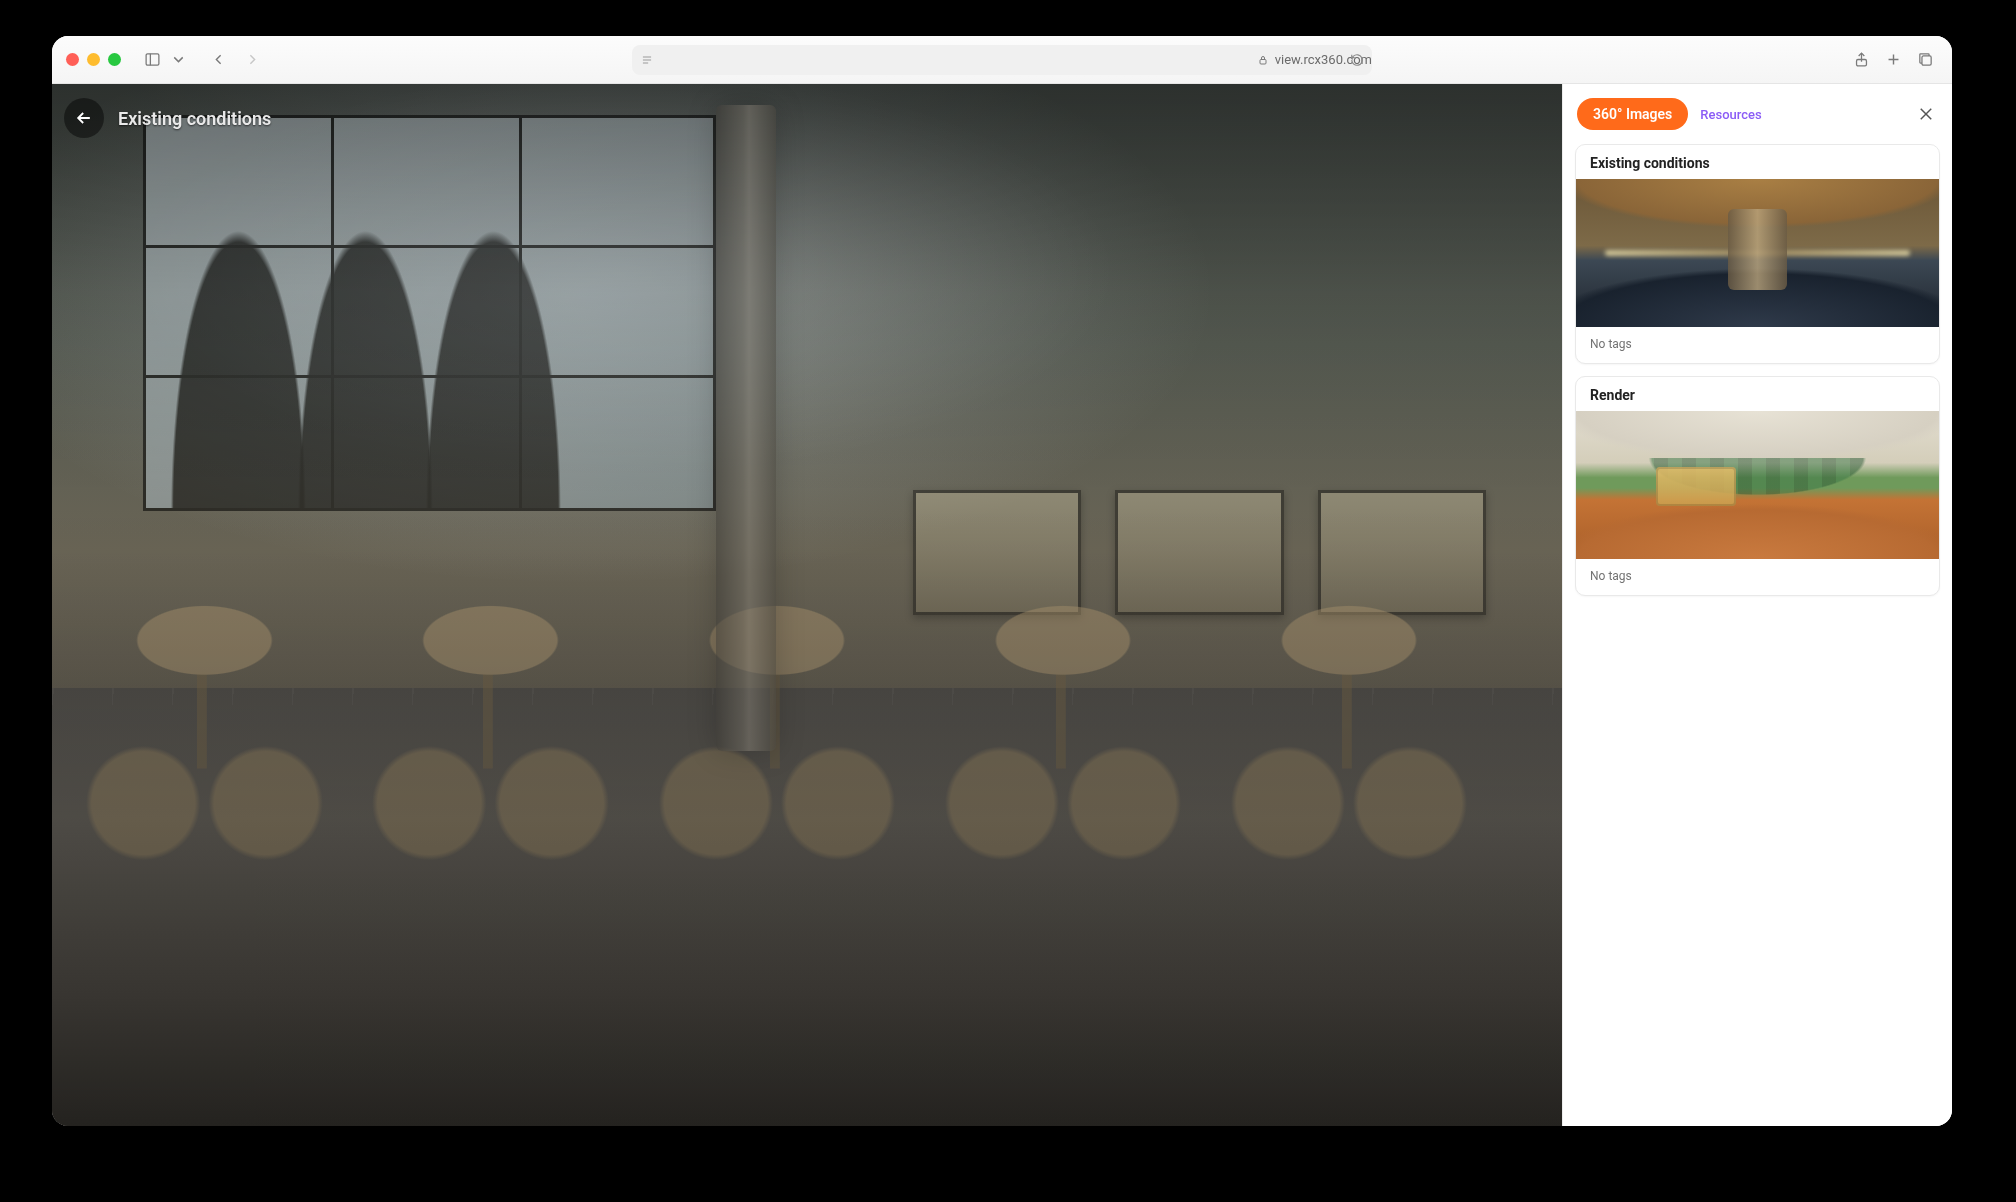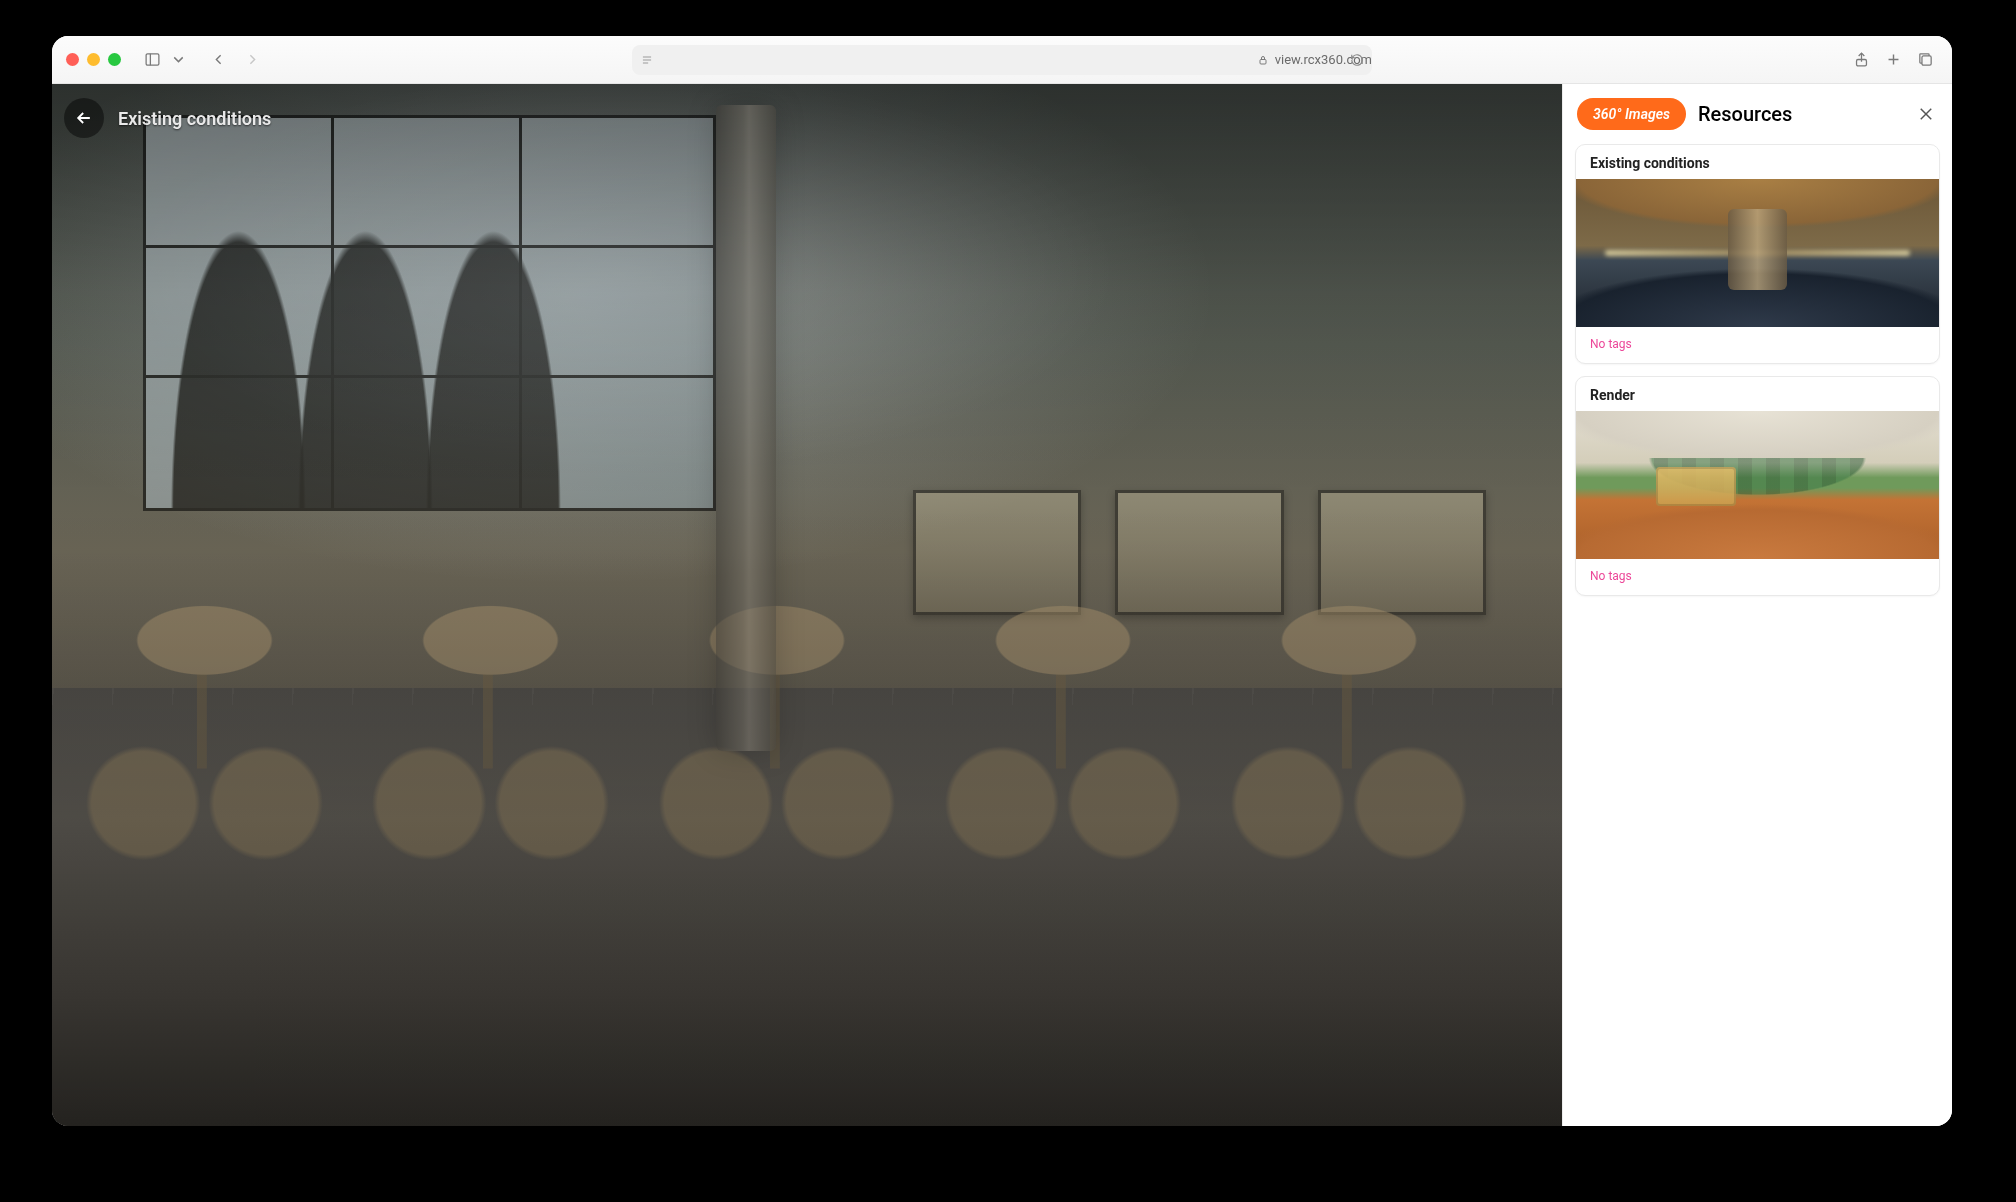--- a/index.html
+++ b/index.html
@@ -216,25 +216,25 @@
   .sidebar-head {
     display: flex; align-items: center;
     padding: 14px 14px;
     gap: 8px;
   }
   .pill {
     height: 32px; padding: 0 16px;
     border-radius: 16px;
     display: inline-flex; align-items: center;
     font-size: 14px; font-weight: 600;
-    color: #fff; background: #ff6a1a; font-style: italic;
+    color: #fff; background: #ff6a1a;
   }
   .tab-link {
-    font-size: 20px; font-weight: 500;
-    color: #000000;
+    font-size: 13px; font-weight: 500;
+    color: #8b5cf6;
     padding: 0 4px;
   }
   .close-btn {
     margin-left: auto;
     width: 24px; height: 24px;
     color: #555;
     display: flex; align-items: center; justify-content: center;
   }
   .close-btn svg { width: 18px; height: 18px; }
 
@@ -254,21 +254,21 @@
   }
   .card-title {
     font-size: 14px; font-weight: 700; color: #222;
     padding: 10px 14px 8px;
   }
   .card-thumb {
     height: 148px;
     position: relative;
   }
   .card-tags {
-    font-size: 12px; color: #ec4899;
+    font-size: 12px; color: #737373;
     padding: 10px 14px 12px;
   }
 
   
   .thumb-exist {
     background:
       radial-gradient(ellipse 90% 55% at 50% 0%, #a97f44 0%, #8a6538 55%, transparent 60%),
       radial-gradient(ellipse 90% 60% at 50% 100%, #2f3a4a 0%, #19222e 60%, transparent 66%),
       linear-gradient(180deg,#6b5637 0%, #7d6a48 45%, #3c4854 55%, #1e242c 100%);
     position: relative;

